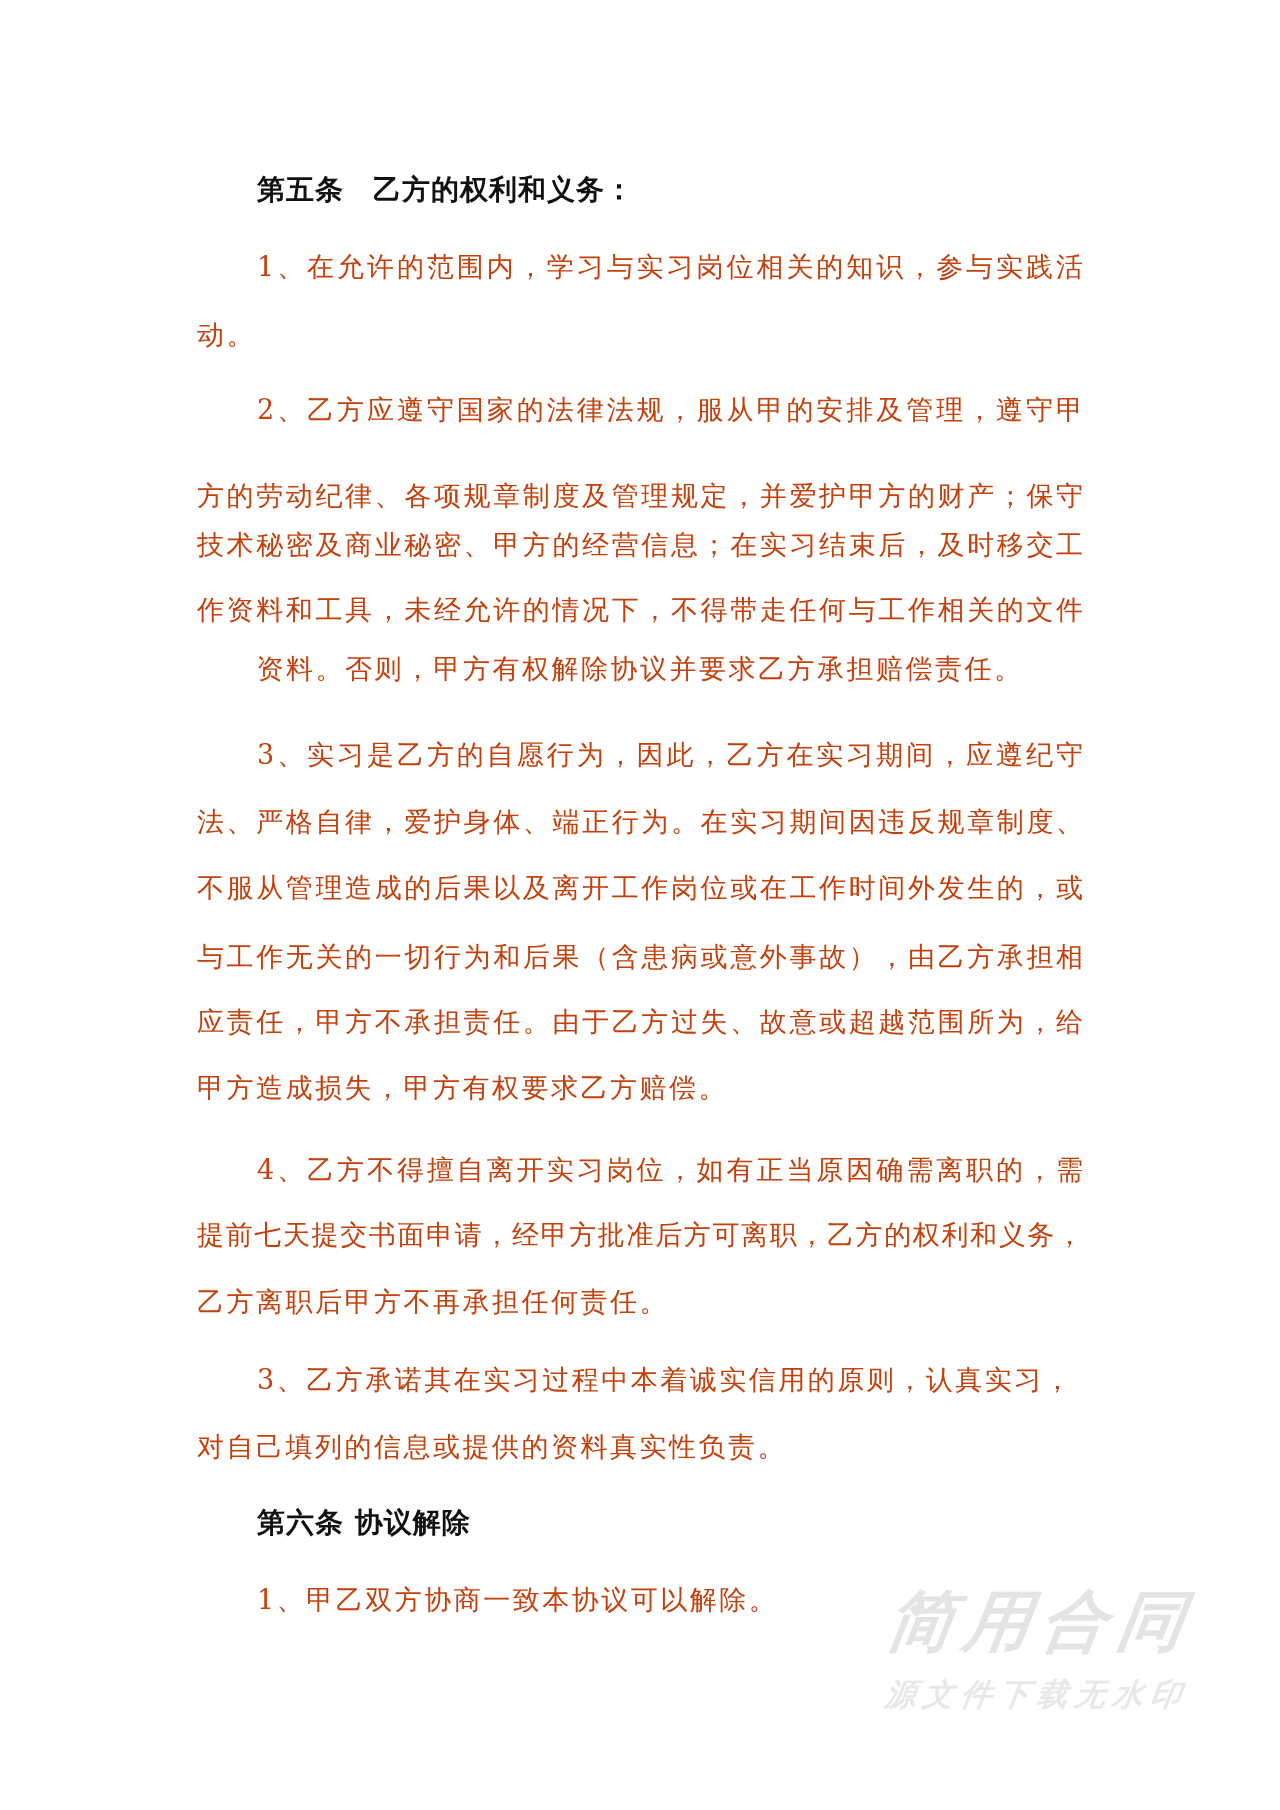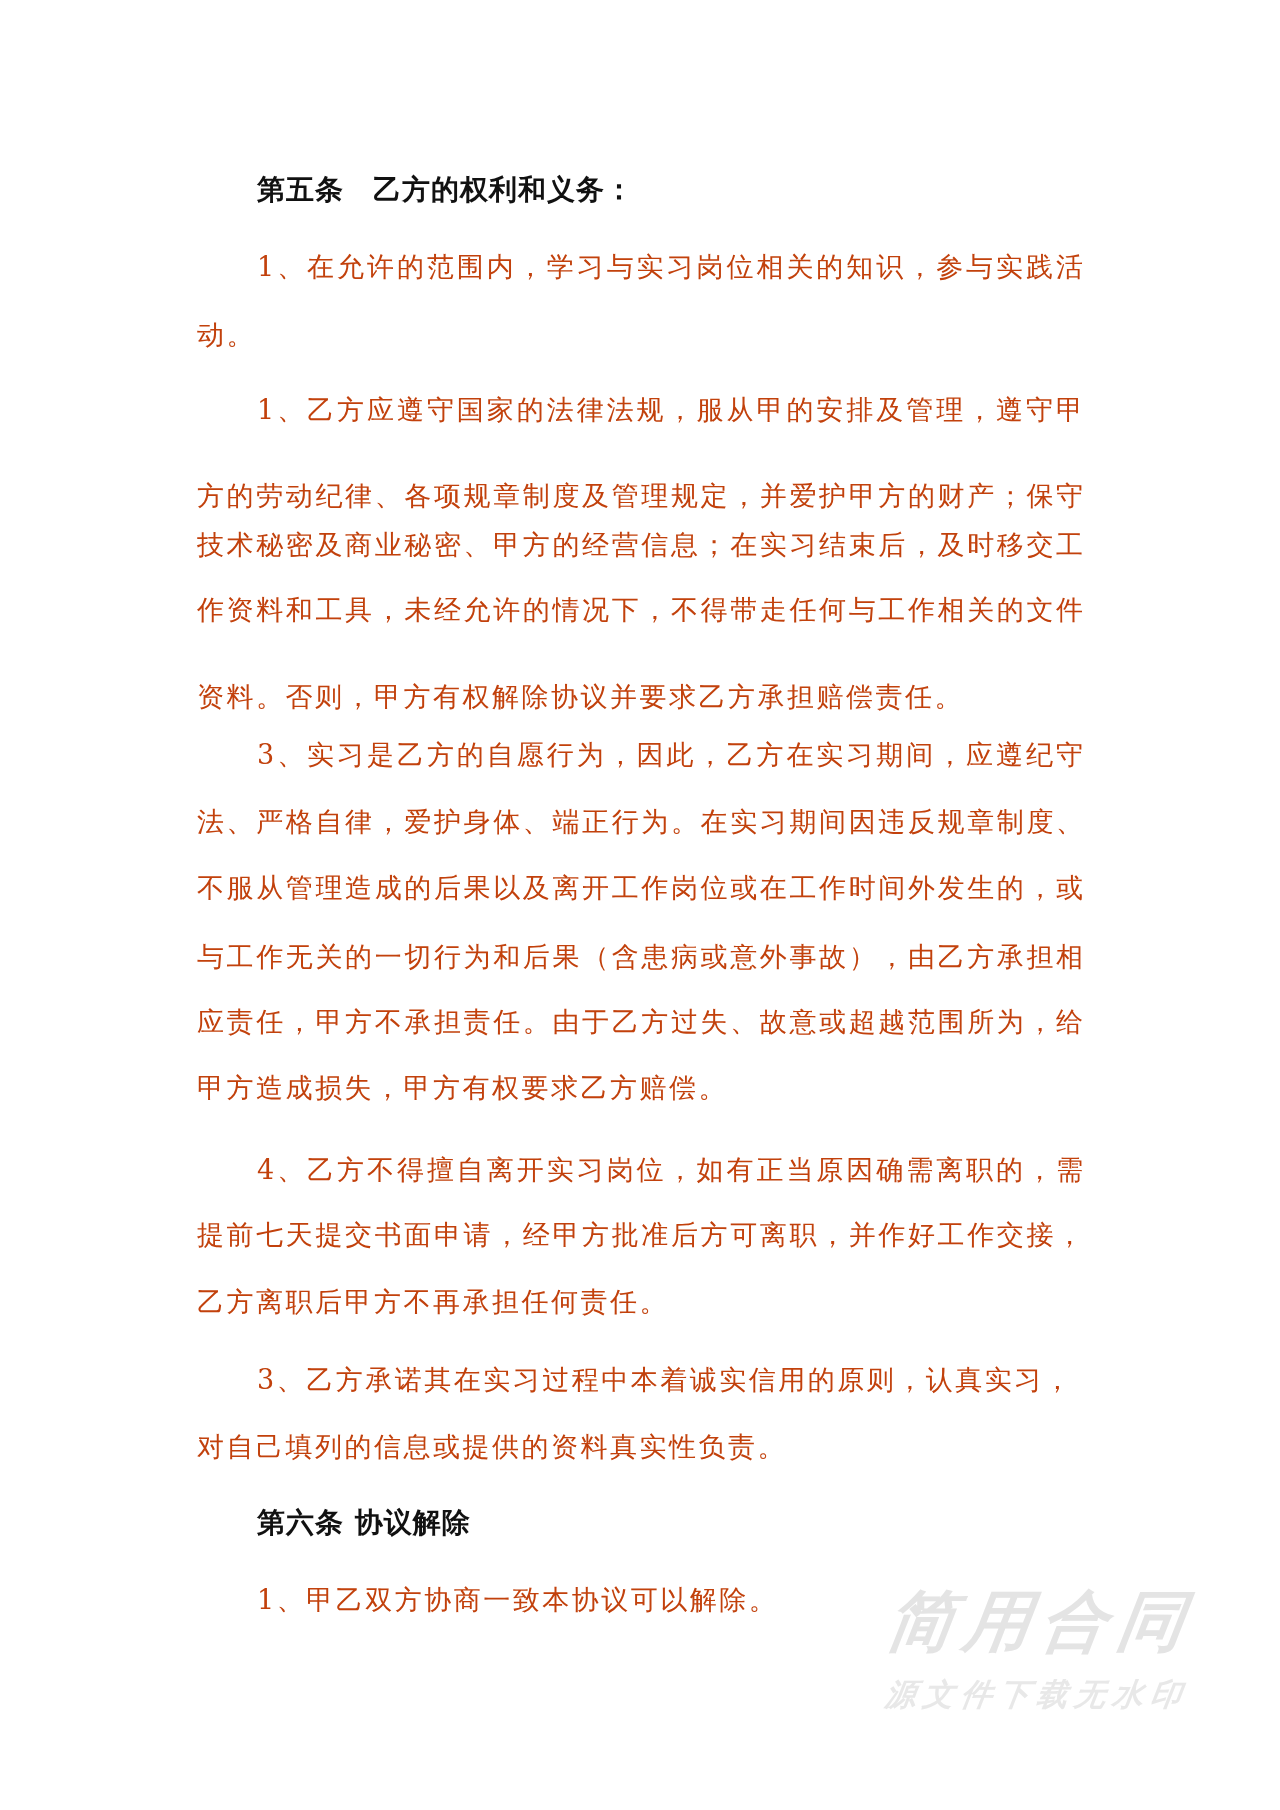--- a/index.html
+++ b/index.html
@@ -85,35 +85,35 @@
 </head>
 <body>
 
 <div class="page">
 
   <div class="heading" style="top:172px;">第五条　乙方的权利和义务：</div>
 
   <div class="line indent full" style="top:250px;">1、在允许的范围内，学习与实习岗位相关的知识，参与实践活</div>
   <div class="line" style="top:318px;">动。</div>
 
-  <div class="line indent full" style="top:393px;">1、乙方应遵守国家的法律法规，服从甲的安排及管理，遵守甲</div>
+  <div class="line indent full" style="top:393px;">2、乙方应遵守国家的法律法规，服从甲的安排及管理，遵守甲</div>
   <div class="line full" style="top:479px;">方的劳动纪律、各项规章制度及管理规定，并爱护甲方的财产；保守</div>
   <div class="line full" style="top:528px;">技术秘密及商业秘密、甲方的经营信息；在实习结束后，及时移交工</div>
   <div class="line full" style="top:593px;">作资料和工具，未经允许的情况下，不得带走任何与工作相关的文件</div>
-  <div class="line" style="top:680px;">资料。否则，甲方有权解除协议并要求乙方承担赔偿责任。</div>
+  <div class="line" style="top:652px;text-align:center;">资料。否则，甲方有权解除协议并要求乙方承担赔偿责任。</div>
 
   <div class="line indent full" style="top:738px;">3、实习是乙方的自愿行为，因此，乙方在实习期间，应遵纪守</div>
   <div class="line full" style="top:805px;">法、严格自律，爱护身体、端正行为。在实习期间因违反规章制度、</div>
   <div class="line full" style="top:871px;">不服从管理造成的后果以及离开工作岗位或在工作时间外发生的，或</div>
   <div class="line full" style="top:940px;">与工作无关的一切行为和后果（含患病或意外事故），由乙方承担相</div>
   <div class="line full" style="top:1005px;">应责任，甲方不承担责任。由于乙方过失、故意或超越范围所为，给</div>
   <div class="line" style="top:1071px;">甲方造成损失，甲方有权要求乙方赔偿。</div>
 
   <div class="line indent full" style="top:1153px;">4、乙方不得擅自离开实习岗位，如有正当原因确需离职的，需</div>
-  <div class="line full" style="top:1218px;">提前七天提交书面申请，经甲方批准后方可离职，并作好工作交接，</div>
+  <div class="line full" style="top:1218px;">提前七天提交书面申请，经甲方批准后方可离职，乙方的权利和义务，</div>
   <div class="line" style="top:1285px;">乙方离职后甲方不再承担任何责任。</div>
 
   <div class="line indent" style="top:1363px;">3、乙方承诺其在实习过程中本着诚实信用的原则，认真实习，</div>
   <div class="line" style="top:1430px;">对自己填列的信息或提供的资料真实性负责。</div>
 
   <div class="heading" style="top:1505px;">第六条 协议解除</div>
 
   <div class="line indent" style="top:1583px;">1、甲乙双方协商一致本协议可以解除。</div>
 
   <div class="watermark title">简用合同</div>

